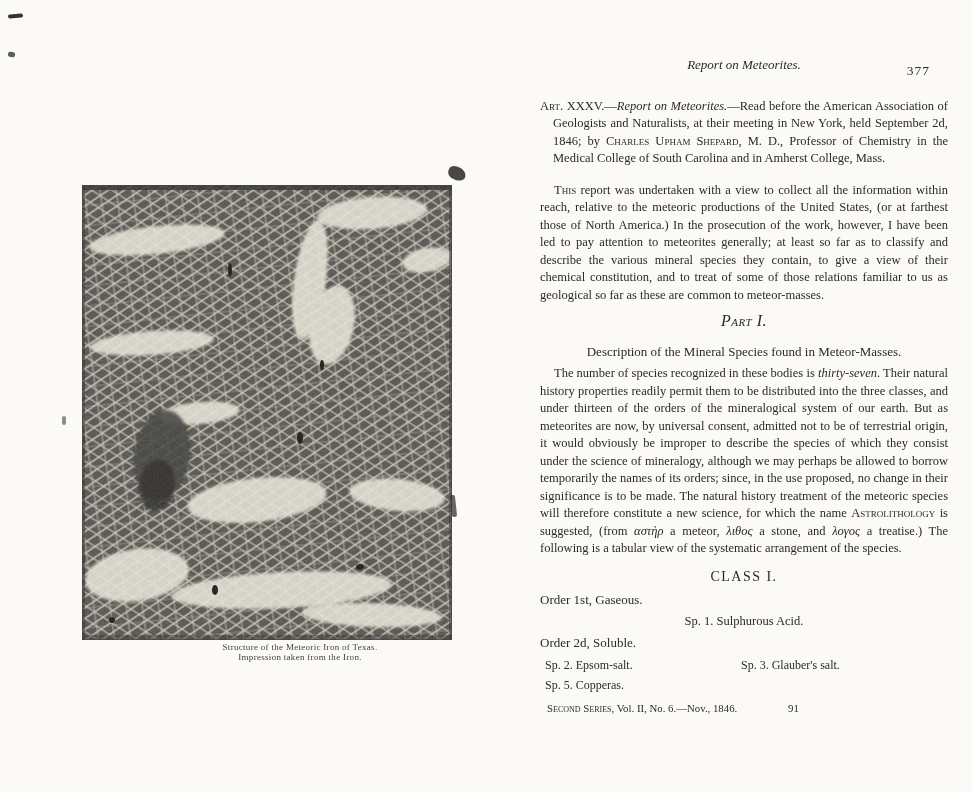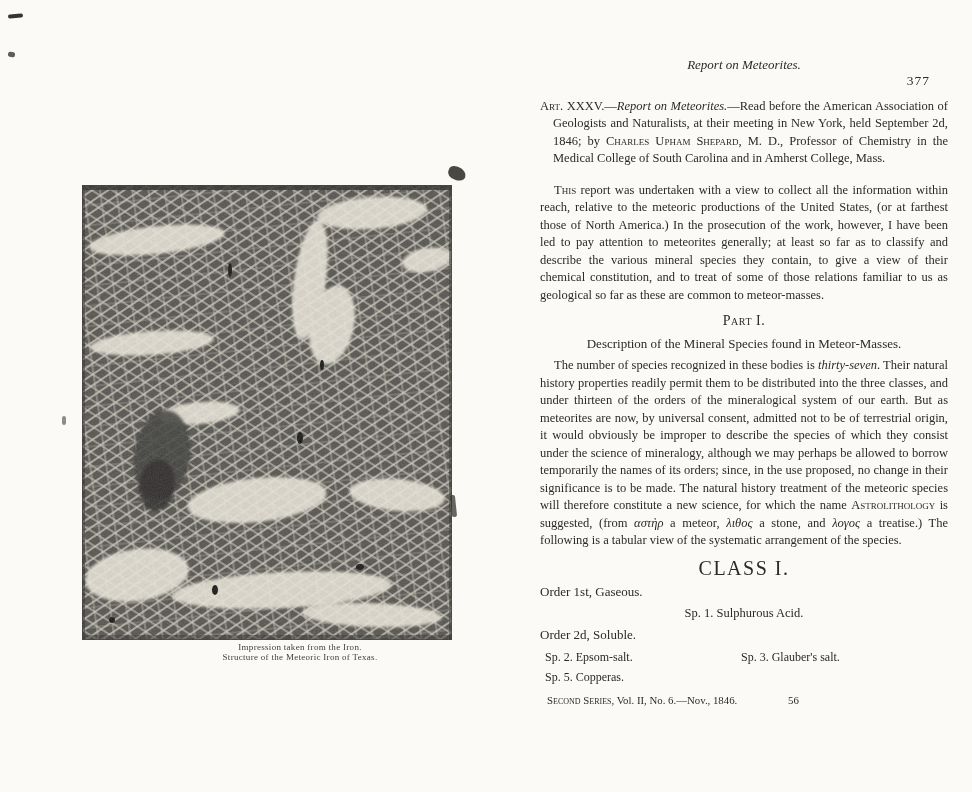--- a/index.html
+++ b/index.html
@@ -25,28 +25,28 @@
   .artifact{position:absolute;background:#35342f;border-radius:2px;}
   .a1{left:8px;top:14px;width:15px;height:4px;transform:rotate(-4deg);}
   .a2{left:8px;top:52px;width:7px;height:5px;transform:rotate(12deg);opacity:.8;}
   .a3{left:448px;top:167px;width:18px;height:13px;transform:rotate(20deg);border-radius:40% 60% 50% 50%;opacity:.9;}
   .a4{left:451px;top:495px;width:5px;height:22px;transform:rotate(-6deg);opacity:.75;}
   .a5{left:62px;top:416px;width:4px;height:9px;opacity:.55;}
 
   
   .right-page{position:absolute;left:540px;top:56px;width:408px;font-size:12.5px;line-height:17.5px;}
   .running-head{position:relative;text-align:center;font-style:italic;font-size:13px;margin-bottom:24px;}
-  .running-head .pageno{position:absolute;right:18px;top:16px;font-style:normal;font-size:13.5px;letter-spacing:1px;margin-left:8px;}
+  .running-head .pageno{position:absolute;right:18px;top:6px;font-style:normal;font-size:13.5px;letter-spacing:1px;margin-left:8px;}
   p{margin:0;text-align:justify;}
   .hang{padding-left:13px;text-indent:-13px;margin-bottom:14px;}
   .body-par{text-indent:14px;}
   .p2{margin-bottom:8px;}
-  .part-heading{text-align:center;font-variant:small-caps;font-size:14px;margin:8px 0 5px 0;letter-spacing:.5px;}
+  .part-heading{text-align:center;font-variant:small-caps;font-size:16px;margin:8px 0 13px 0;letter-spacing:.5px;font-style:italic;}
   .part-subtitle{text-align:center;font-size:13px;margin-bottom:5px;}
-  .class-heading{text-align:center;font-size:20px;letter-spacing:1.5px;margin:10px 0 6px 0;}
+  .class-heading{text-align:center;font-size:14px;letter-spacing:1.5px;margin:10px 0 6px 0;}
   .order-line{text-align:left;font-size:13px;margin:4px 0;}
   .sp-line{text-align:center;font-size:12.5px;margin:4px 0;}
   .species-grid{display:grid;grid-template-columns:196px 1fr;row-gap:3px;padding-left:5px;margin-top:5px;font-size:12px;}
   .page-footer{margin-top:5px;font-size:10.8px;padding-left:7px;}
   .page-footer .sig{margin-left:48px;}
 </style>
 </head>
 <body>
 
 <div class="figure-wrap">
@@ -112,22 +112,22 @@
     <rect x="0" y="0" width="3" height="455" fill="#2e2d2a" opacity="0.6"></rect>
     <rect x="367" y="0" width="3" height="455" fill="#2e2d2a" opacity="0.55"></rect>
     <rect x="0" y="450" width="370" height="5" fill="#2e2d2a" opacity="0.5"></rect>
     <rect x="0" y="0" width="370" height="455" fill="none" stroke="#3a3935" stroke-width="1.5"></rect>
 
     <rect x="0" y="0" width="370" height="455" filter="url(#grain)" opacity="0.22"></rect>
   </svg>
 </div>
 
 <div class="figure-caption">
+  <div>Structure of the Meteoric Iron of Texas.</div>
   <div>Impression taken from the Iron.</div>
-  <div>Structure of the Meteoric Iron of Texas.</div>
 </div>
 
 <div class="artifact a1"></div>
 <div class="artifact a2"></div>
 <div class="artifact a3"></div>
 <div class="artifact a4"></div>
 <div class="artifact a5"></div>
 
 <div class="right-page">
 
@@ -151,16 +151,16 @@
   <div class="order-line">Order 2d, Soluble.</div>
 
   <div class="species-grid">
     <div>Sp. 2.  Epsom-salt.</div>
     <div>Sp. 3.  Glauber's salt.</div>
     <div>Sp. 5.  Copperas.</div>
   </div>
 
   <div class="page-footer">
     <span><span class="sc">Second Series</span><span>, Vol. II, No. 6.—Nov., 1846.</span></span>
-    <span class="sig">56</span>
+    <span class="sig">91</span>
   </div>
 
 </div>
 
 </body></html>

